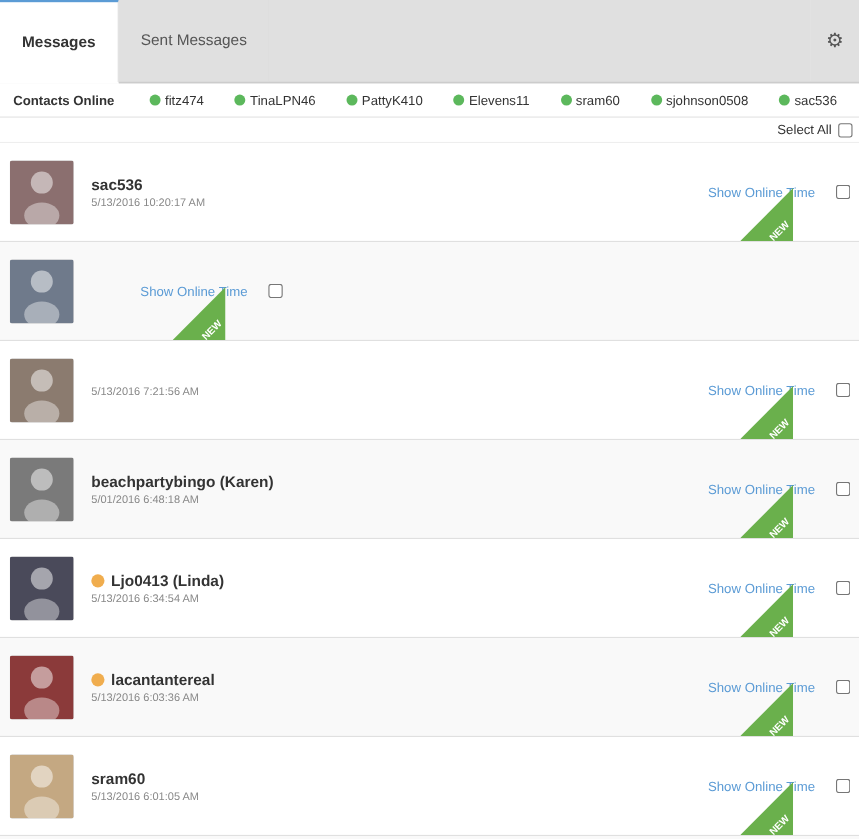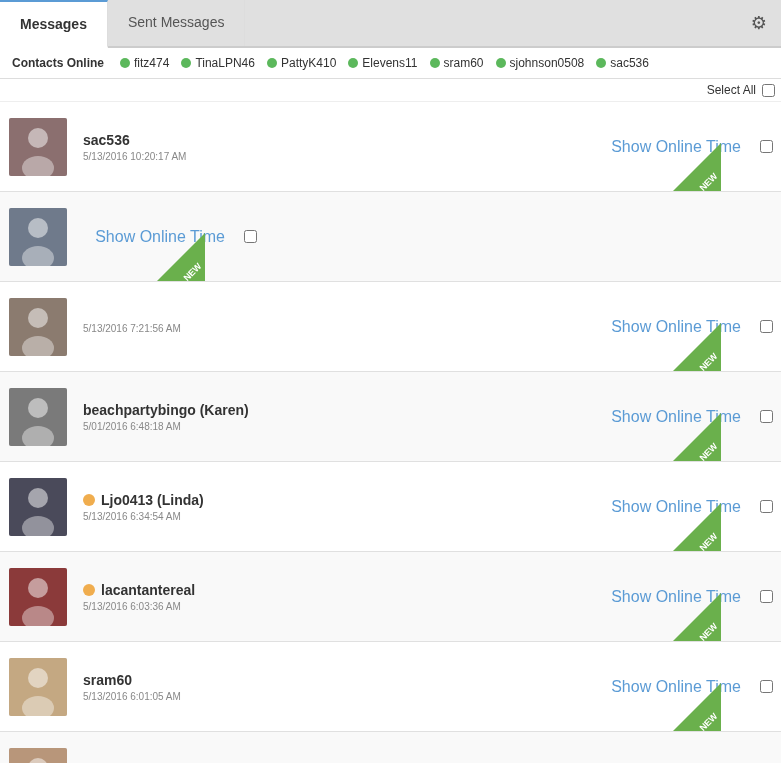--- a/index.html
+++ b/index.html
@@ -5,21 +5,21 @@
     * { box-sizing: border-box; margin: 0; padding: 0; }
     body { font-family: Arial, sans-serif; font-size: 13px; background: #f0f0f0; width: 781px; }
 
     .tabs {
       display: flex;
       background: #e8e8e8;
       border-bottom: 2px solid #ccc;
       align-items: stretch;
     }
     .tab {
-      padding: 14px 20px;
+      padding: 28px 20px;
       cursor: pointer;
       color: #555;
       font-size: 14px;
       border-right: 1px solid #ddd;
       background: #e0e0e0;
       user-select: none;
     }
     .tab.active {
       background: #fff;
       color: #333;
@@ -37,21 +37,21 @@
       align-items: center;
       color: #555;
       font-size: 18px;
     }
 
     .contacts-online {
       background: #fff;
       padding: 8px 12px;
       display: flex;
       align-items: center;
-      gap: 12px;
+      gap: 28px;
       border-bottom: 1px solid #ddd;
       font-size: 12px;
       color: #333;
     }
     .contacts-online-label { font-weight: bold; color: #333; margin-right: 4px; }
     .online-user {
       display: flex;
       align-items: center;
       gap: 4px;
       color: #333;
@@ -143,21 +143,21 @@
       flex-direction: column;
       align-items: flex-end;
       justify-content: center;
       padding: 8px 10px;
       gap: 6px;
       position: relative;
       min-width: 160px;
     }
     .show-online-link {
       color: #5b9bd5;
-      font-size: 16px;
+      font-size: 12px;
       cursor: pointer;
       text-decoration: none;
       white-space: nowrap;
     }
 
     .new-badge {
       position: absolute;
       bottom: 0;
       right: 30px;
       width: 48px;

